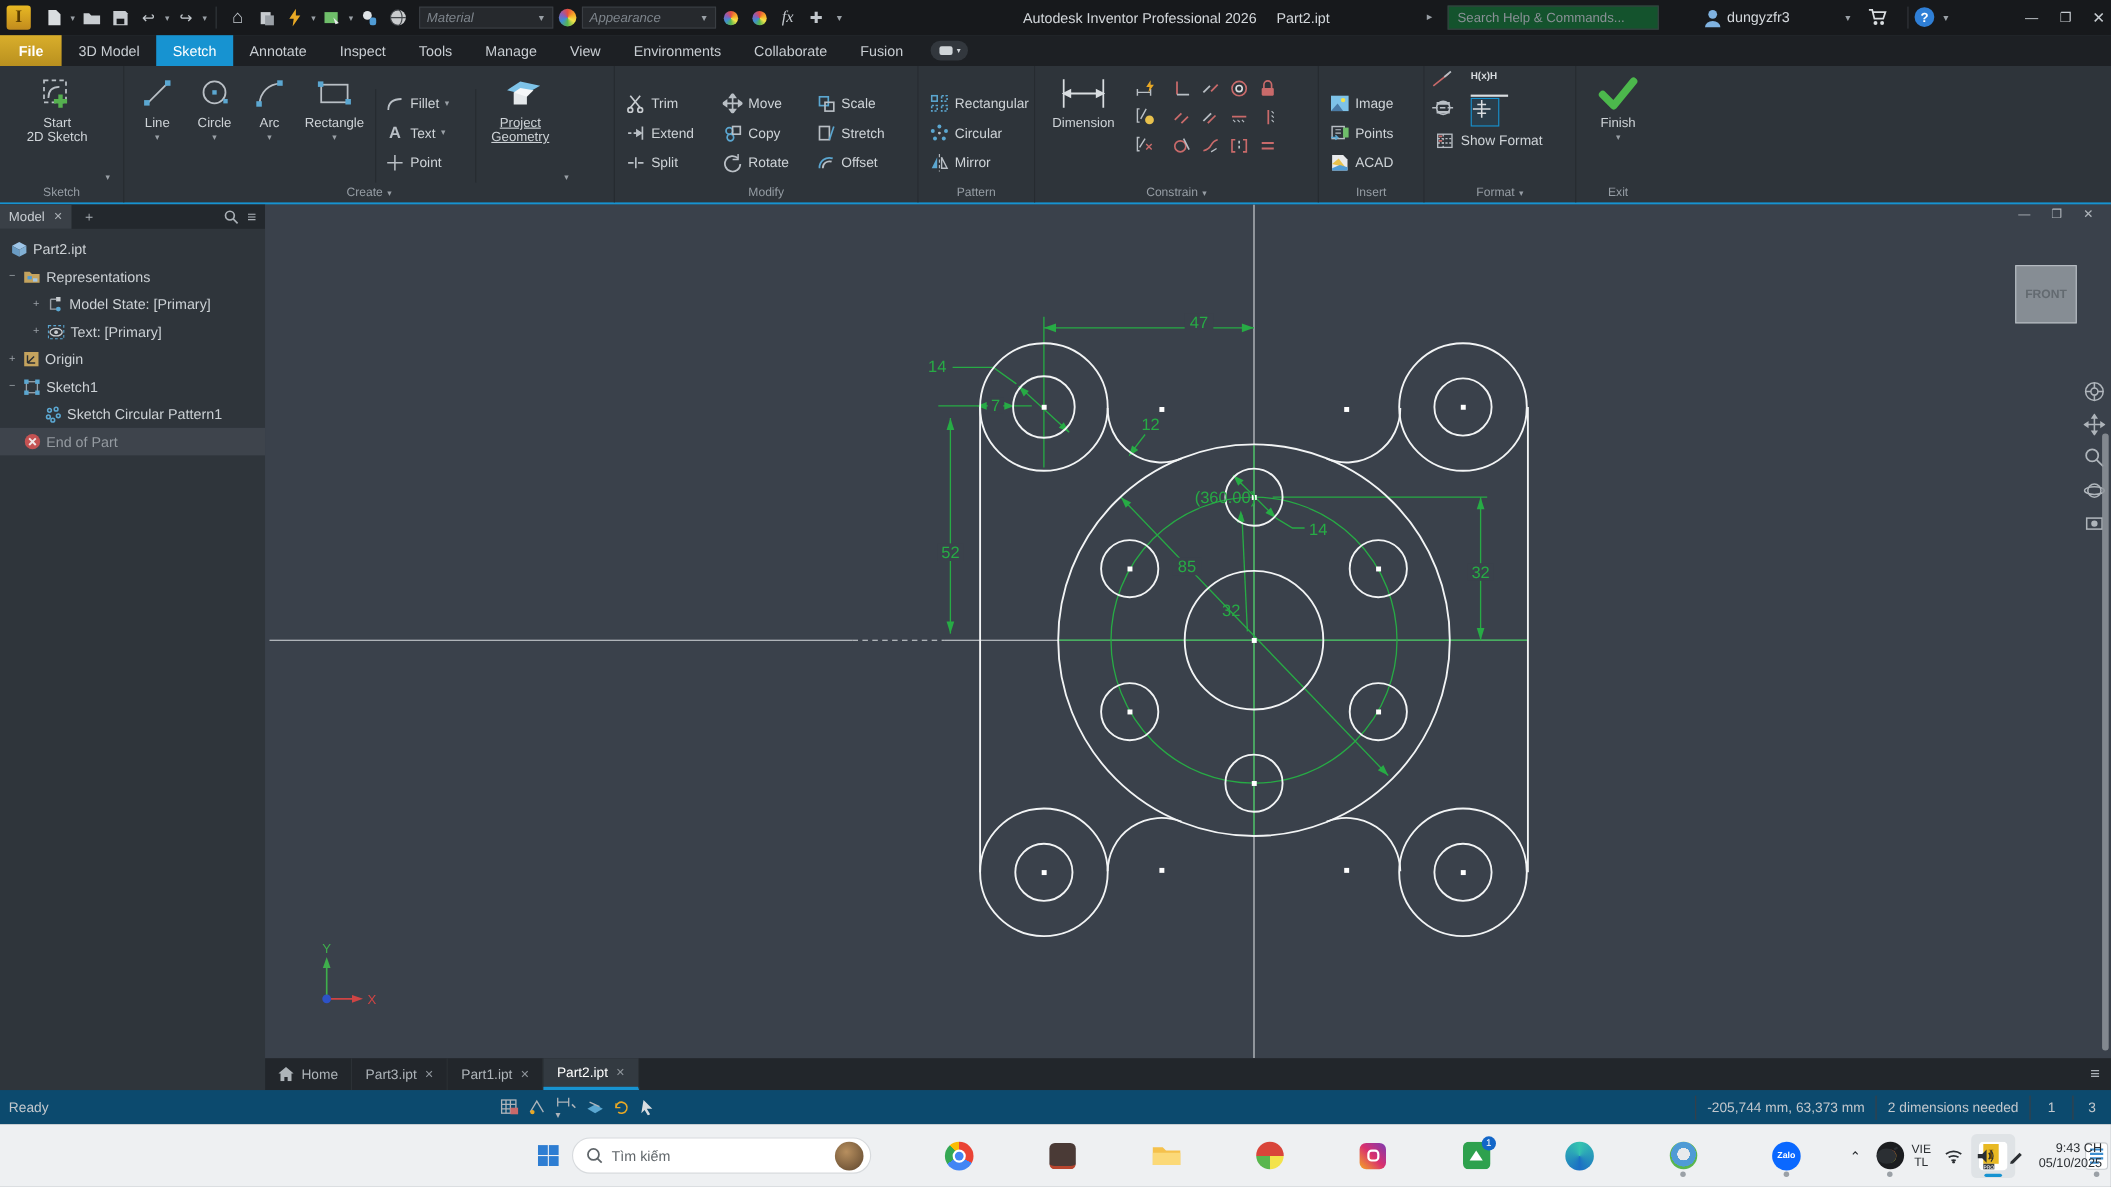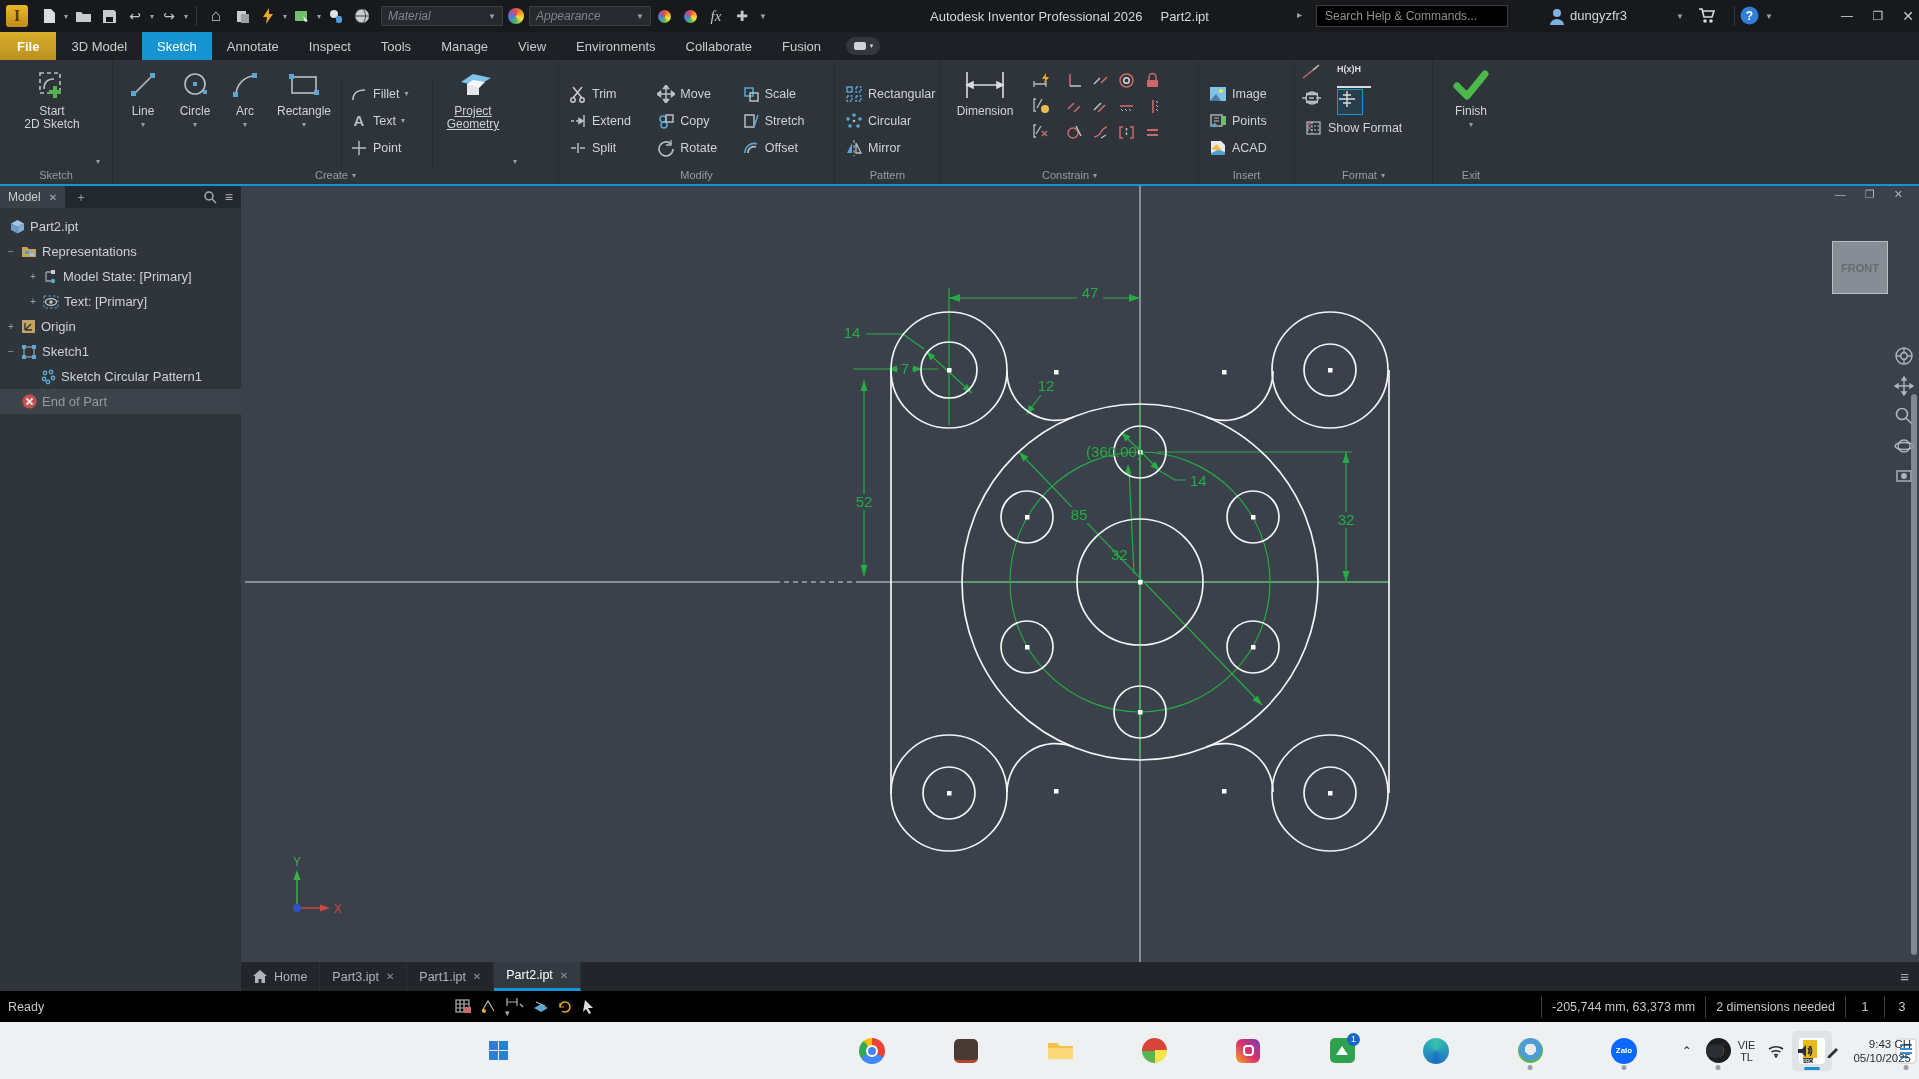--- a/index.html
+++ b/index.html
@@ -16,21 +16,21 @@
   .qat-caret { width:8px; color:#9aa0a6; font-size:8px; display:flex; align-items:center; justify-content:center; }
   .qat-sep { width:1px; height:20px; background:#34383d; margin:0 6px; }
   #inv-logo { width:22px; height:22px; margin:0 8px 0 6px; background:linear-gradient(#e8b923,#c28b1d);
     border-radius:3px; color:#5a3c00; font-weight:bold; font-family:"Liberation Serif",serif;
     font-size:16px; display:flex; align-items:center; justify-content:center; }
   .tb-combo { height:20px; background:#26292d; border:1px solid #3a3e43; color:#7e858c;
     font-style:italic; font-size:12px; display:flex; align-items:center; padding:0 6px; }
   .tb-combo .car { margin-left:auto; font-style:normal; font-size:8px; color:#9aa0a6; padding-left:8px; }
   #tb-title { position:absolute; left:930px; top:0; height:32px; display:flex; align-items:center;
     color:#d4d8dc; font-size:13px; }
-  #tb-search { position:absolute; left:1316px; top:5px; width:192px; height:22px; background:#000000;
+  #tb-search { position:absolute; left:1316px; top:5px; width:192px; height:22px; background:#14532d;
     border:1px solid #3a3e43; color:#9aa0a6; font-size:12px; padding:0 8px; }
   #tb-search::placeholder { color:#8a9096; }
   .winbtn { width:24px; height:24px; display:flex; align-items:center; justify-content:center; color:#c7ccd1; font-size:12px; }
   .ball { width:16px; height:16px; border-radius:50%;
     background:conic-gradient(#e54d42,#f7a325,#f3e34a,#59b64e,#3e8fd0,#8e5bb7,#e54d42); }
 
   
   #tabrow { position:absolute; left:0; top:32px; width:1919px; height:28px; background:#1d2024;
     display:flex; align-items:stretch; color:#c8cdd2; font-size:13px; }
   .rtab { display:flex; align-items:center; padding:0 15px; }
@@ -85,21 +85,21 @@
 
   
   #doctabs { position:absolute; left:241px; top:962px; width:1678px; height:29px; background:#22262b;
     display:flex; align-items:stretch; color:#aeb4b9; font-size:12.5px; }
   .dtab { display:flex; align-items:center; gap:7px; padding:0 12px; border-right:1px solid #2c3136; }
   .dtab .x { font-size:10px; color:#8f959b; }
   .dtab.active { background:#333a41; color:#fff; border-bottom:3px solid #1793d1; }
   #doctabs-menu { margin-left:auto; margin-right:10px; align-self:center; color:#aeb4ba; font-size:15px; }
 
   
-  #statusbar { position:absolute; left:0; top:991px; width:1919px; height:31px; background:#000000;
+  #statusbar { position:absolute; left:0; top:991px; width:1919px; height:31px; background:#0c4a6e;
     color:#c3c8cd; font-size:12.5px; display:flex; align-items:center; }
   .sb-sep { width:1px; height:22px; background:#3a4046; }
   .sb-cell { display:flex; align-items:center; padding:0 10px; height:100%; }
   #sb-icons { position:absolute; left:455px; display:flex; gap:8px; align-items:center; }
 
   
   #taskbar { position:absolute; left:0; top:1022px; width:1919px; height:57px; background:#eef0f2;
     display:flex; align-items:center; color:#2b2f33; }
   .tk-icon { width:40px; height:40px; display:flex; align-items:center; justify-content:center; position:relative; }
   .tk-dot { position:absolute; bottom:1px; left:50%; transform:translateX(-50%); width:5px; height:5px;
@@ -1066,20 +1066,28 @@
 
 <div id="taskbar">
   <div class="tk-icon abs" style="left:478px;">
     <svg width="19" height="19">
         <rect x="0" y="0" width="9" height="9" fill="#2d7dd2"></rect>
         <rect x="10" y="0" width="9" height="9" fill="#2d7dd2"></rect>
         <rect x="0" y="10" width="9" height="9" fill="#2d7dd2"></rect>
         <rect x="10" y="10" width="9" height="9" fill="#2d7dd2"></rect>
       </svg>
   </div>
+  <div id="tk-search">
+    <svg width="15" height="15" fill="none" stroke="#5f6569" stroke-width="1.6">
+        <circle cx="6.5" cy="6.5" r="5"></circle>
+        <path d="M10,10 l4,4"></path>
+      </svg>
+    <input placeholder="Tìm kiếm" style="">
+    <span id="owl"></span>
+  </div>
 
   <div class="tk-icon abs" style="left:812px;">
     <span style="width:26px;height:26px;border-radius:50%;background:conic-gradient(#ea4335 0 33%,#4285f4 33% 66%,#34a853 66% 89%,#fbbc05 89%);display:inline-block;position:relative;">
       <span style="position:absolute;left:7px;top:7px;width:12px;height:12px;border-radius:50%;background:#fff;"></span>
       <span style="position:absolute;left:9px;top:9px;width:8px;height:8px;border-radius:50%;background:#4285f4;"></span>
       </span>
   </div>
   <div class="tk-icon abs" style="left:866px;">
     <span style="width:24px;height:24px;border-radius:5px;background:#4a3a36;display:inline-block;border-bottom:3px solid #b8452e;"></span>
   </div>

